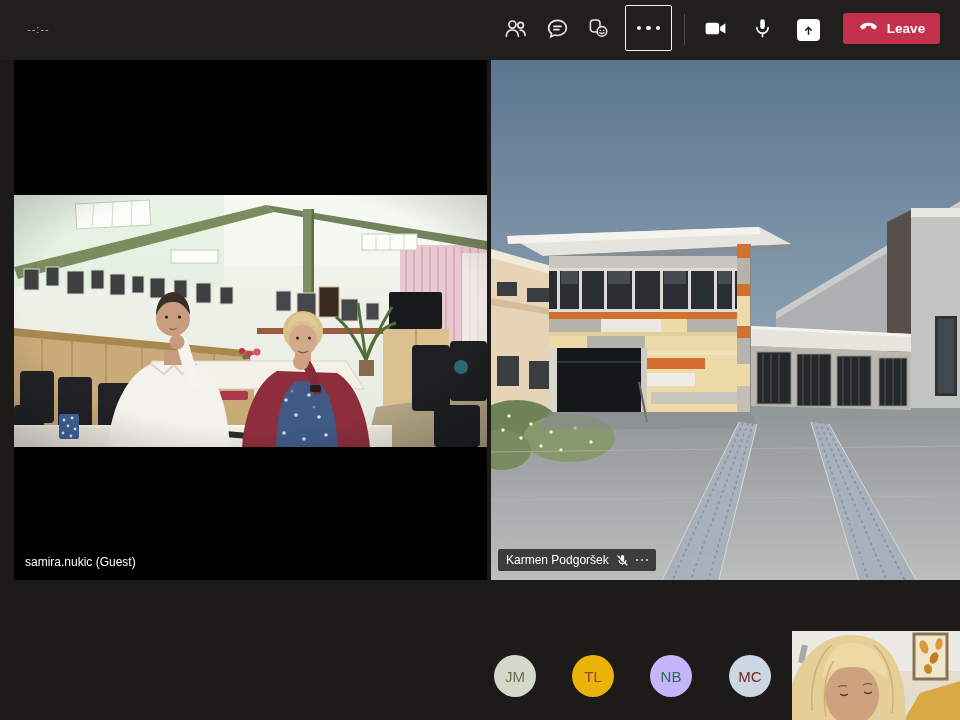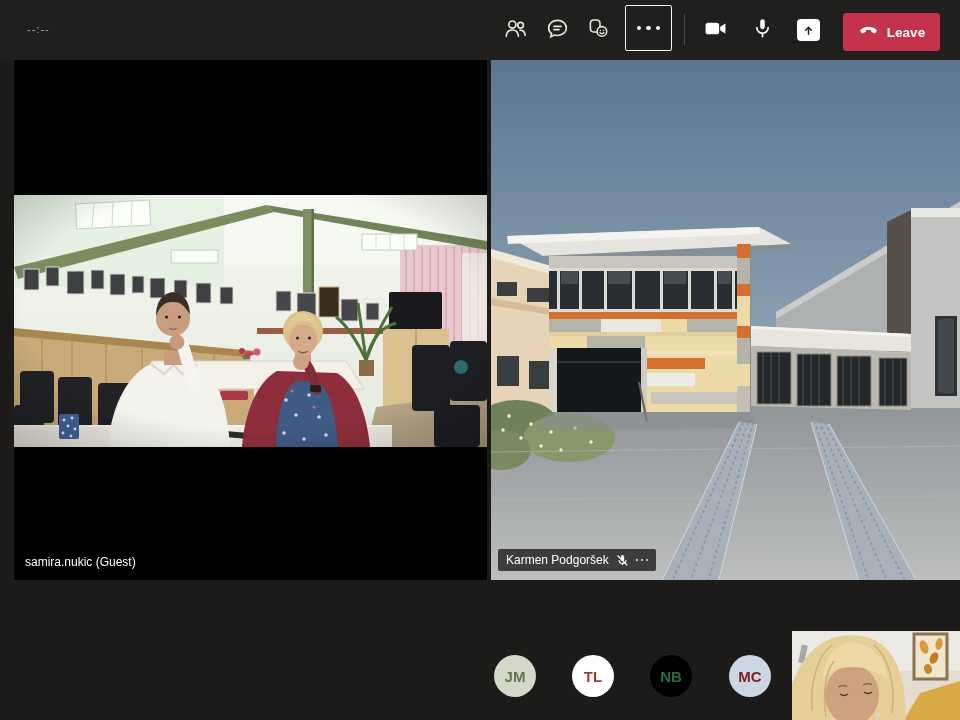--- a/index.html
+++ b/index.html
@@ -13,21 +13,21 @@
   .iconbtn svg{width:25px;height:25px;}
   .morebtn{position:absolute;left:625px;top:5px;width:47px;height:46px;background:transparent;
            border:1.5px solid #f3f2f1;border-radius:2px;display:flex;align-items:center;
            justify-content:center;gap:5px;cursor:pointer;}
   .morebtn i{width:4.5px;height:4.5px;border-radius:50%;background:#f3f2f1;display:block;}
   .vdivider{position:absolute;left:684px;top:14px;width:1px;height:31px;background:#4d4b49;}
   .sharebox{position:absolute;left:797px;top:19px;width:23px;height:22px;background:#fff;
             border-radius:4px;border:none;display:flex;align-items:center;justify-content:center;
             cursor:pointer;padding:0;}
   .sharebox svg{width:15px;height:15px;}
-  .leavebtn{position:absolute;left:843px;top:13px;width:97px;height:38px;border:none;border-radius:3px;
+  .leavebtn{position:absolute;left:843px;top:13px;width:97px;height:31px;border:none;border-radius:3px;
             color:#fff;font-size:13.5px;font-weight:700;display:flex;align-items:center;
             justify-content:center;gap:8px;cursor:pointer;font-family:"Liberation Sans",sans-serif;}
   .leavebtn svg{width:21px;height:21px;}
   
   .tile{position:absolute;top:60px;height:520px;overflow:hidden;margin-left:9px;}
   .tile-left{left:5px;width:473px;background:#000;}
   .tile-left svg.scene{position:absolute;left:0;top:135px;width:473px;height:252px;}
   .tile-right{left:482px;width:475px;background:#8ba0b2;text-align:right;}
   .tile-right svg.scene{position:absolute;left:0;top:0;width:475px;height:568px;}
   .plainlabel{position:absolute;left:11px;bottom:11px;color:#fff;font-size:12px;
@@ -35,21 +35,21 @@
   .chip{position:absolute;left:7px;bottom:9px;height:22px;background:rgba(34,33,32,.82);
         border-radius:2px;display:flex;align-items:center;gap:7px;padding:0 8px;color:#fff;}
   .chip .nm{font-size:12px;}
   .chip svg{width:13px;height:13px;}
   .chip .dots{display:flex;gap:2.5px;align-items:center;cursor:pointer;}
   .chip .dots i{width:2.4px;height:2.4px;border-radius:50%;background:#e8e8e8;display:block;}
   
   .bottombar{position:absolute;left:0;top:628px;width:960px;height:92px;background:#1c1b1a;}
   .avatar{position:absolute;top:27px;width:42px;height:42px;border-radius:50%;
           display:flex;align-items:center;justify-content:center;cursor:pointer;}
-  .avatar span{font-size:15px;font-weight:700;}
+  .avatar span{font-size:15px;font-weight:400;}
   .selfview{position:absolute;left:792px;top:3px;width:168px;height:89px;overflow:hidden;cursor:pointer;}
   .selfview svg{display:block;width:168px;height:89px;}
 </style>
 </head>
 <body>
 
 <div class="screen">
 
   <header class="topbar">
     <span class="timer">--:--</span>
@@ -461,24 +461,24 @@
           <i></i>
           <i></i>
       </span>
     </div>
   </section>
 
   <footer class="bottombar">
     <div class="avatar" style="left: 494px; background: rgb(211, 216, 201);">
       <span style="color: rgb(102, 115, 79);">JM</span>
     </div>
-    <div class="avatar" style="left: 572px; background: #ffffff;">
+    <div class="avatar" style="left: 572px; background: #eab308;">
       <span style="color: rgb(156, 64, 51);">TL</span>
     </div>
-    <div class="avatar" style="left: 650px; background: #000000;">
+    <div class="avatar" style="left: 650px; background: #c4b5fd;">
       <span style="color: rgb(44, 107, 69);">NB</span>
     </div>
     <div class="avatar" style="left: 729px; background: rgb(203, 215, 226);">
       <span style="color: #7f1d1d;">MC</span>
     </div>
 
     <div class="selfview">
       <svg viewBox="0 0 168 89" preserveAspectRatio="none">
         <rect width="168" height="89" fill="#eceae4"></rect>
         <rect x="100" y="40" width="68" height="49" fill="#e4ddcf"></rect>

